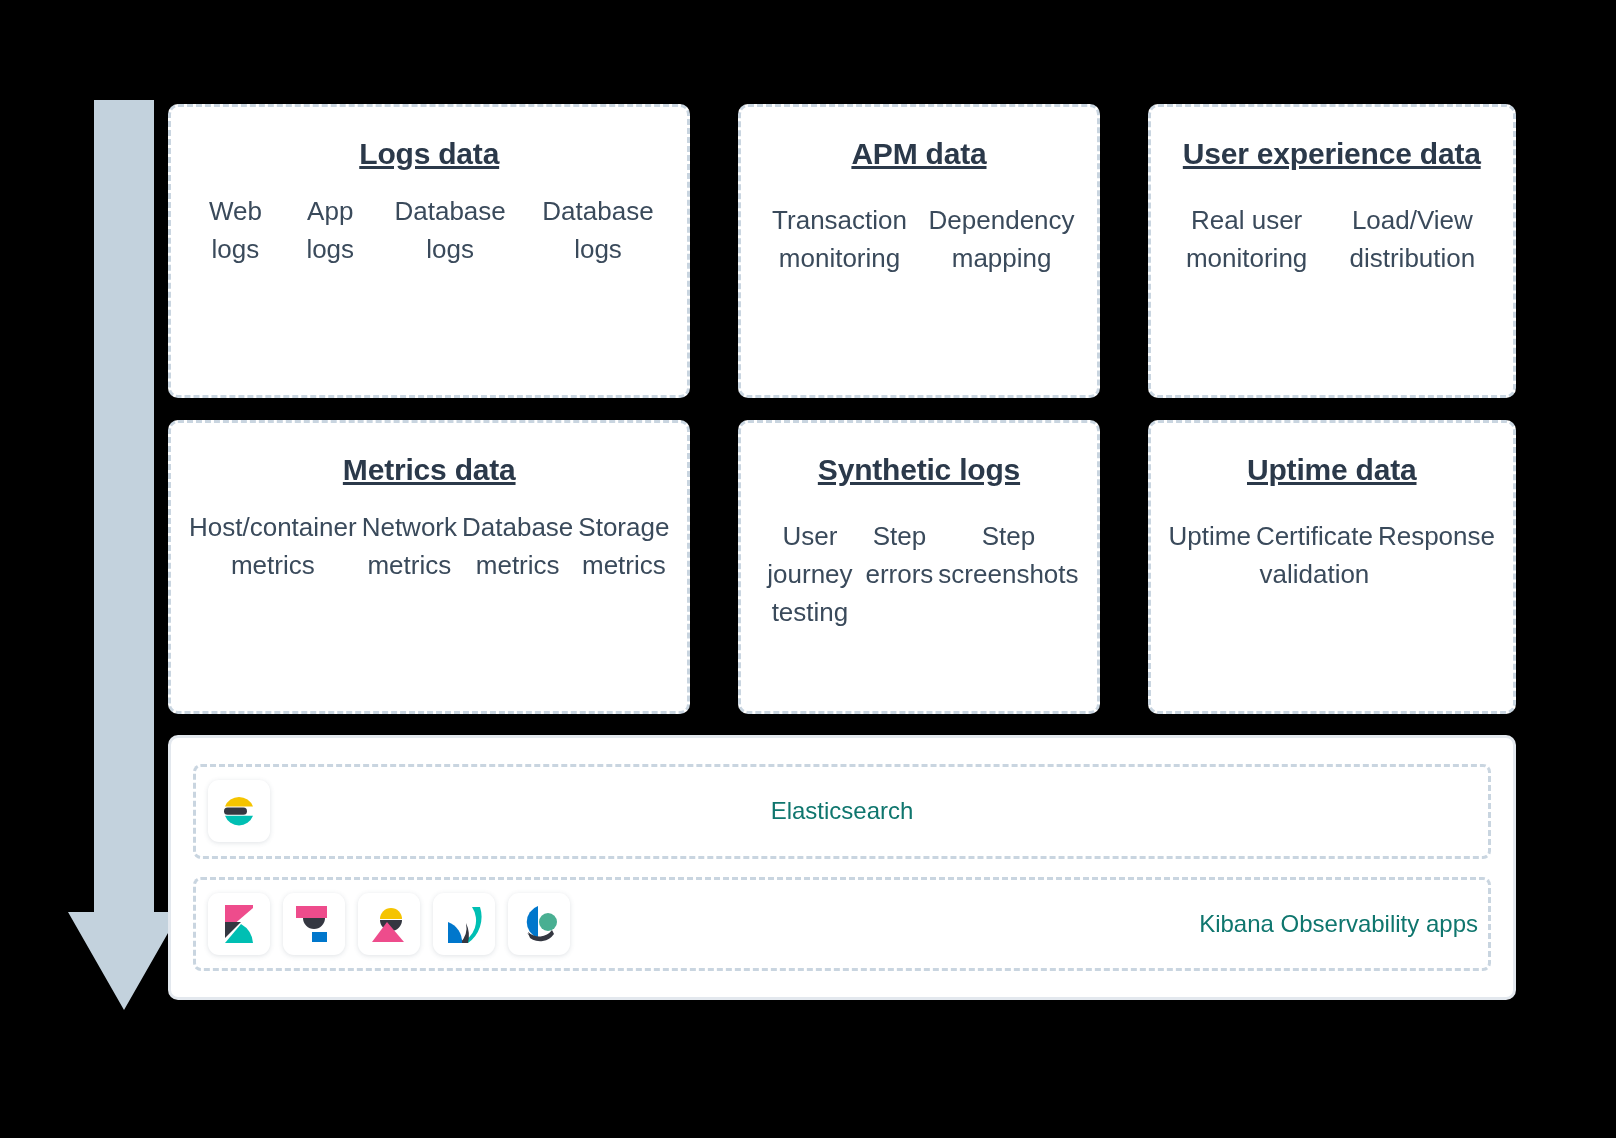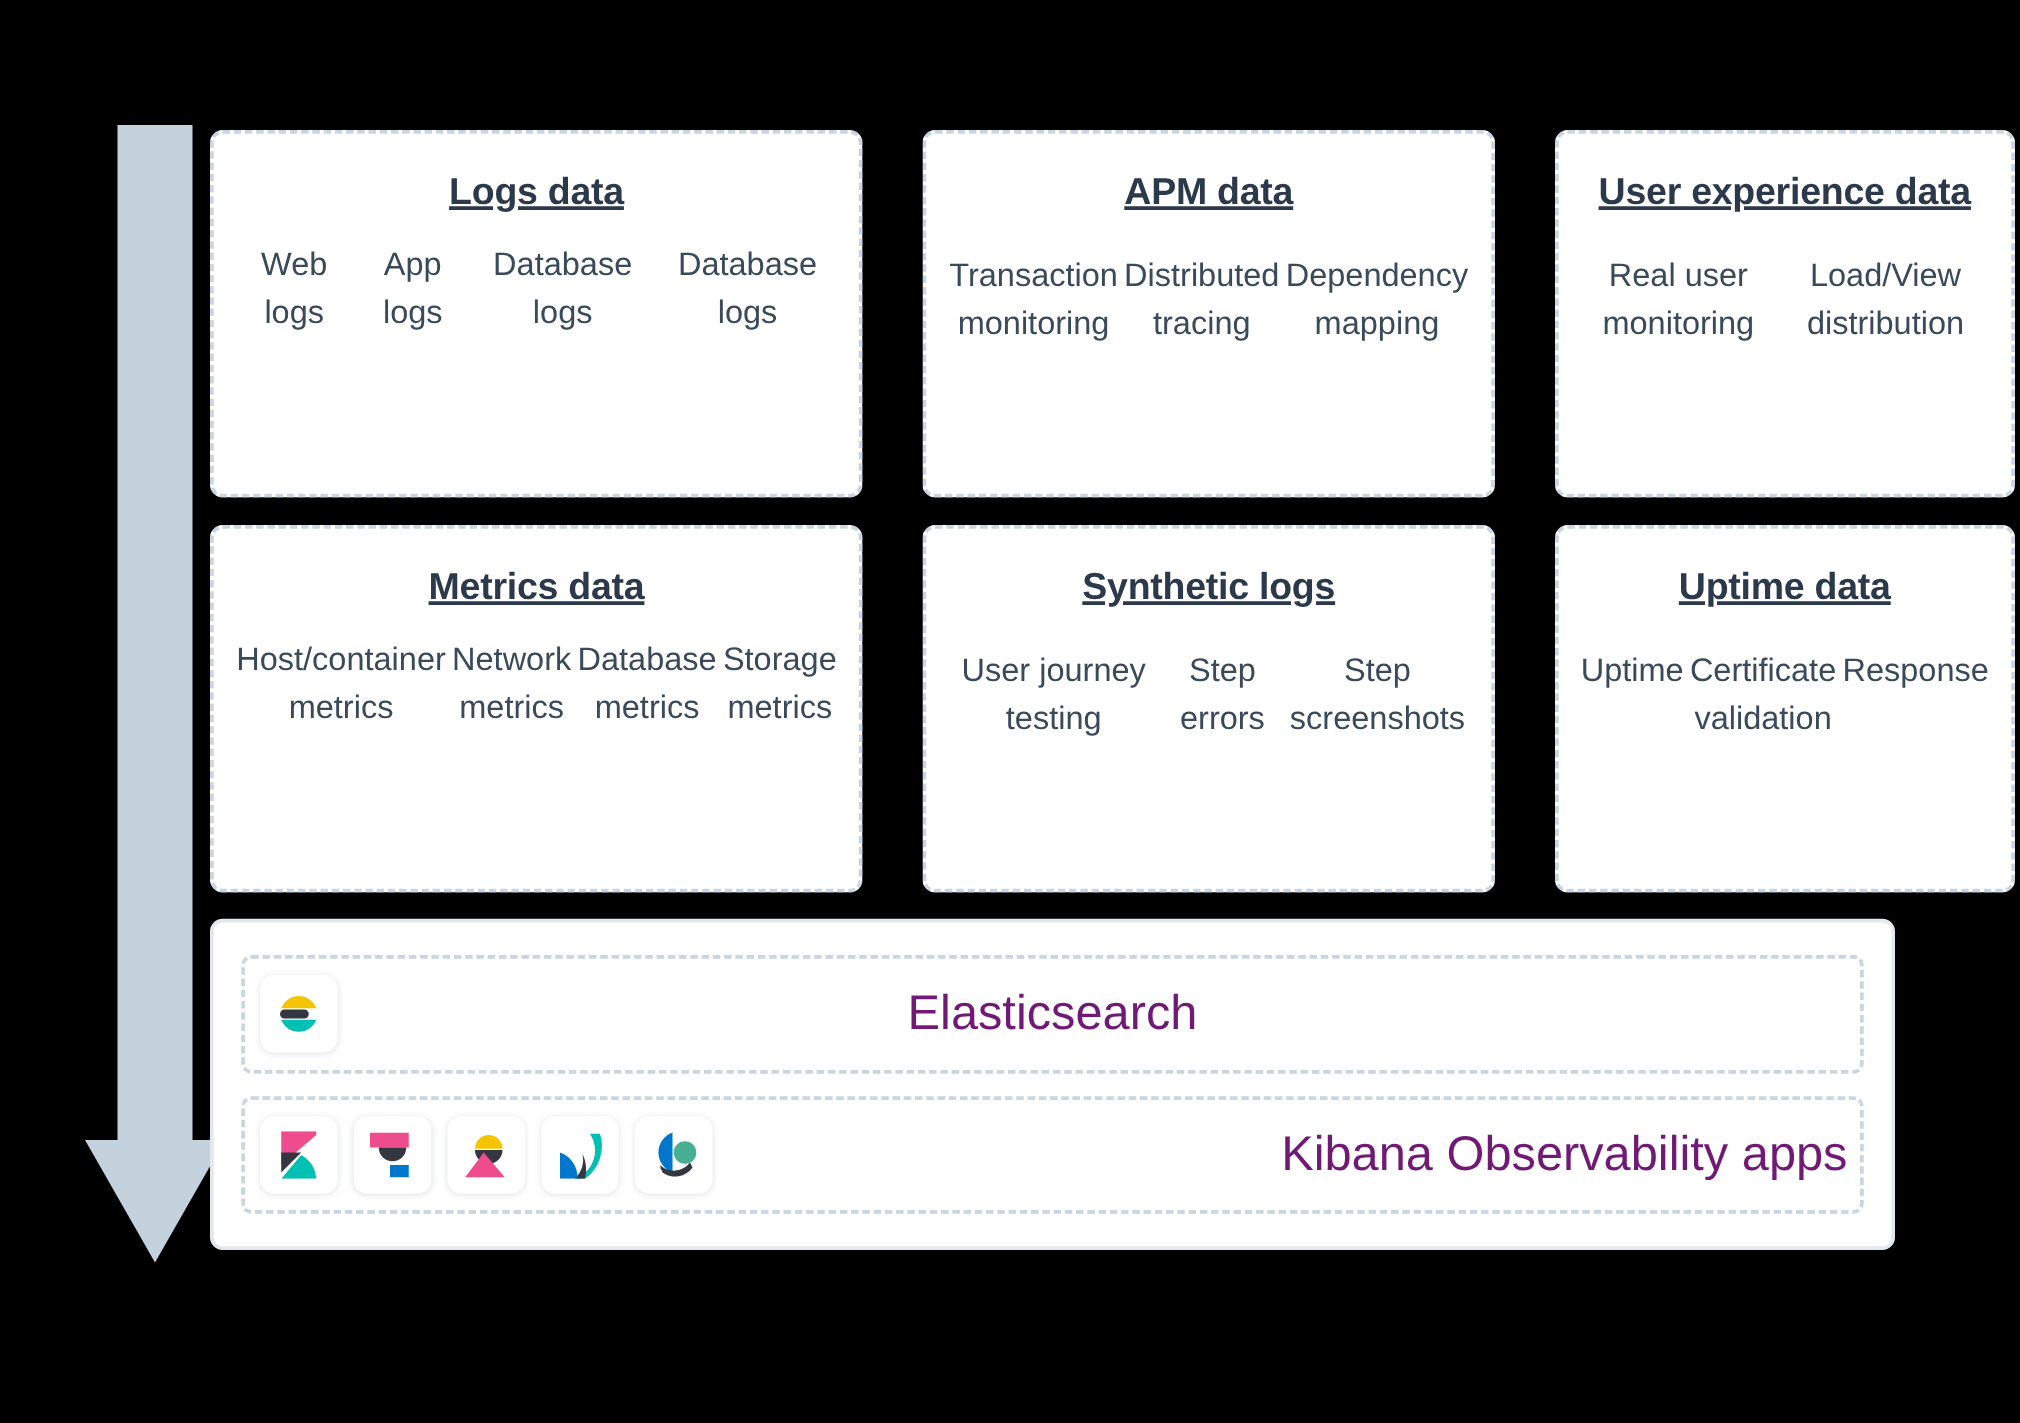--- a/index.html
+++ b/index.html
@@ -122,22 +122,22 @@
     display: flex;
     align-items: center;
     justify-content: center;
   }
 
   .logo-tile svg { display: block; }
 
   .stack-row-label {
     width: 100%;
     text-align: center;
-    font-size: 39px;
-    color: #701a75;
+    font-size: 24px;
+    color: #0f766e;
     pointer-events: none;
   }
 
   .stack-row.kibana .stack-row-label {
     text-align: right;
     padding-left: 440px;
   }
 </style>
 </head>
 <body>
@@ -159,21 +159,20 @@
         <li>App logs</li>
         <li>Database logs</li>
         <li>Database logs</li>
       </ul>
     </div>
 
     <div class="data-card items-3">
       <div class="card-title">APM data</div>
       <ul class="card-list">
         <li>Transaction monitoring</li>
-        <li>Distributed tracing</li>
         <li>Dependency mapping</li>
       </ul>
     </div>
 
     <div class="data-card items-3">
       <div class="card-title">User experience data</div>
       <ul class="card-list">
         <li>Real user monitoring</li>
         <li>Load/View distribution</li>
       </ul>

